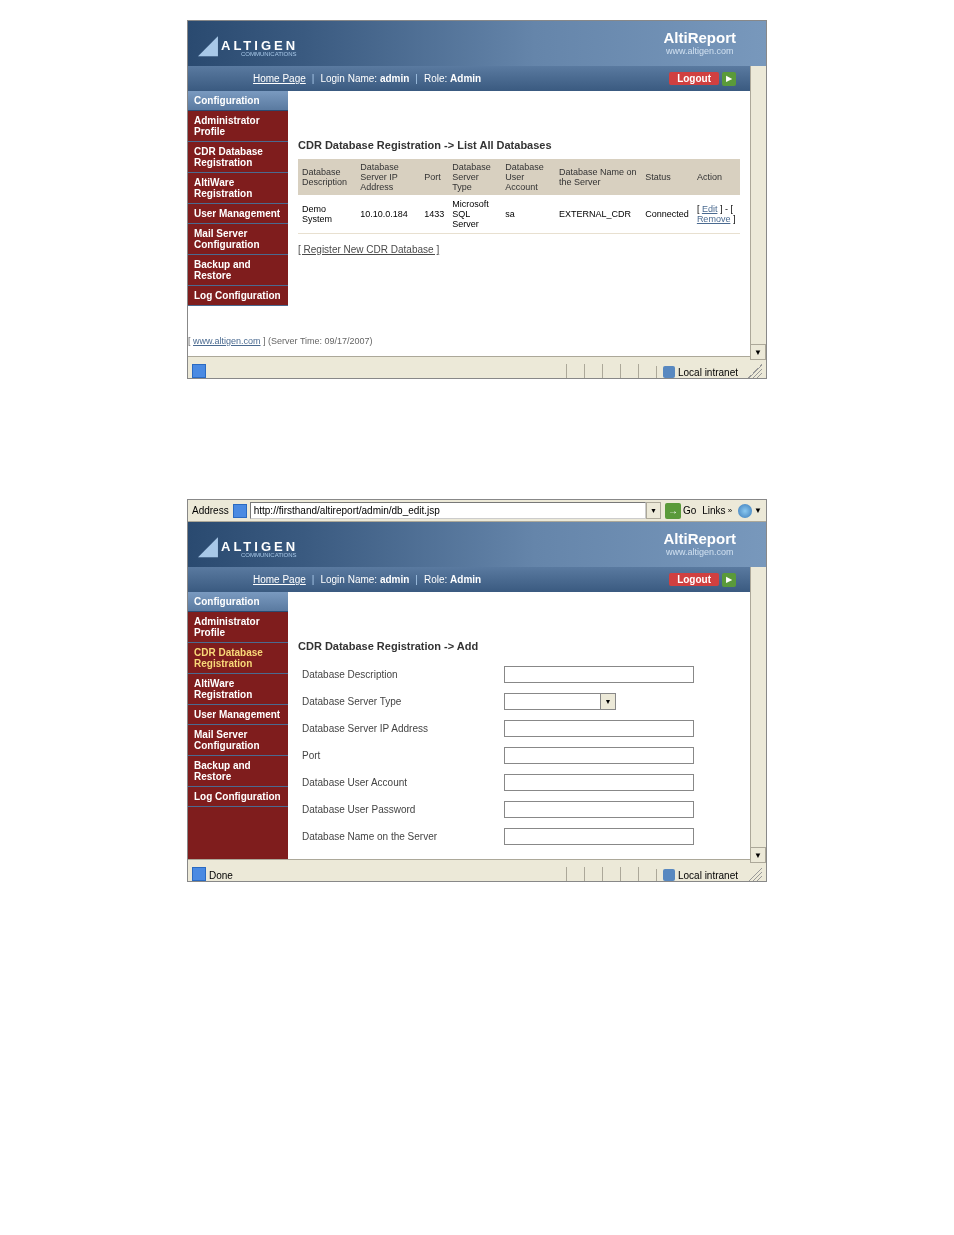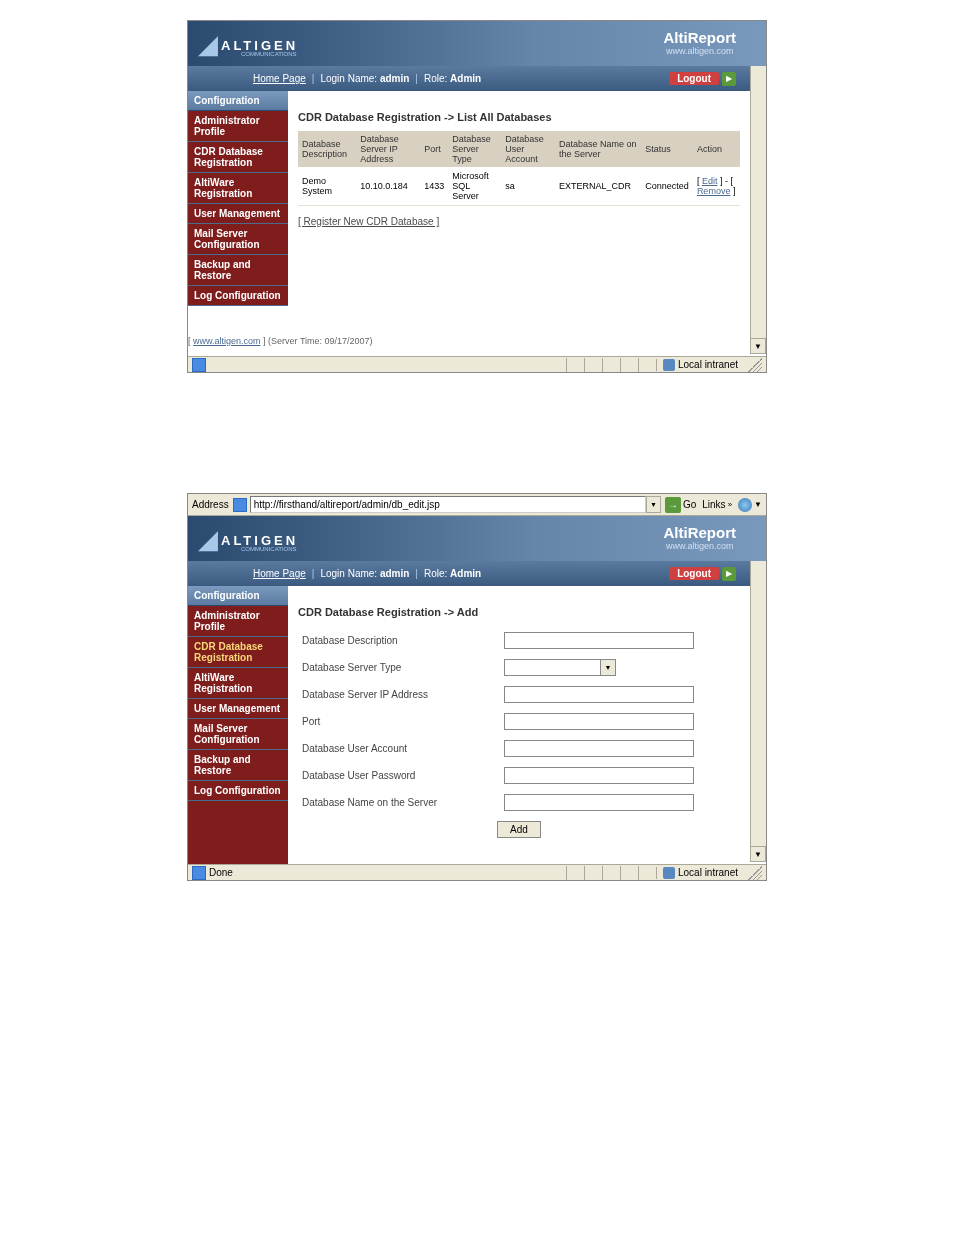--- a/index.html
+++ b/index.html
@@ -42,34 +42,34 @@
   .logout-btn { background: #d04040; color: #fff; padding: 1px 8px; font-size: 10px; font-weight: bold; border-radius: 2px; }
   .logout-arrow { width: 14px; height: 14px; background: #5a9a3a; margin-left: 3px; display: flex; align-items: center; justify-content: center; color: #fff; font-size: 8px; border-radius: 2px; }
   
   .body-area { display: flex; background: #fff; min-height: 200px; padding-right: 16px; }
   
   .sidebar { width: 100px; background: #7f1d1d; }
   .sidebar-head { background: linear-gradient(180deg, #7a9ac0, #5a7aa0); color: #fff; padding: 4px 6px; font-size: 10px; font-weight: bold; border-bottom: 1px solid #2a4a70; }
   .sidebar-item { color: #fff; padding: 4px 6px; font-size: 10px; font-weight: bold; border-bottom: 1px solid #4a6a90; cursor: pointer; }
   .sidebar-item.selected { color: #f8d878; }
   
-  .content { flex: 1; padding: 20px 10px; }
+  .content { flex: 1; padding: 8px 10px; margin-top: 40px; }
   .page-title { font-size: 11px; font-weight: bold; margin-bottom: 8px; color: #333; }
   
   .data-table { width: 100%; border-collapse: collapse; font-size: 9px; }
   .data-table th { background: #d8d0c0; text-align: left; padding: 3px 4px; font-weight: normal; color: #333; }
   .data-table td { padding: 4px 4px; border-bottom: 1px solid #e8e0d0; }
   .action-link { color: #4a6a90; text-decoration: underline; }
   
   .reg-link { color: #4a4a4a; text-decoration: underline; font-size: 10px; display: inline-block; margin-top: 10px; }
   
   .footer { text-align: left; padding: 30px 0 10px 0; font-size: 9px; color: #666; }
   .footer-link { color: #4a6a90; text-decoration: underline; }
   
-  .status-bar { height: 16px; background: #ece9d8; border-top: 1px solid #aca899; display: flex; align-items: center; font-size: 10px; padding: 0 4px; }
+  .status-bar { height: 22px; background: #ece9d8; border-top: 1px solid #aca899; display: flex; align-items: flex-end; font-size: 10px; padding: 0 4px; }
   .status-icon { width: 14px; height: 14px; background: #4a8ae2; margin-right: 3px; border: 1px solid #2a6ac2; }
   .status-segs { margin-left: auto; display: flex; }
   .status-seg { width: 18px; height: 14px; border-left: 1px solid #aca899; }
   .status-zone { display: flex; align-items: center; padding: 0 6px; border-left: 1px solid #aca899; }
   .zone-icon { width: 12px; height: 12px; background: #5888c0; border-radius: 2px; margin-right: 3px; }
   .resize { width: 14px; height: 14px; background: linear-gradient(135deg, transparent 50%, #999 50%, #999 55%, transparent 55%, transparent 65%, #999 65%, #999 70%, transparent 70%, transparent 80%, #999 80%, #999 85%, transparent 85%); margin-left: 4px; }
   
   .form-table { width: 100%; font-size: 10px; }
   .form-table td { padding: 4px 2px; vertical-align: middle; }
   .form-table td:first-child { width: 200px; color: #444; }
@@ -284,25 +284,20 @@
           <td><input class="form-input" style=""></td>
         </tr>
         <tr>
           <td>Database User Password</td>
           <td><input class="form-input" type="password" style=""></td>
         </tr>
         <tr>
           <td>Database Name on the Server</td>
           <td><input class="form-input" style=""></td>
         </tr>
-        <tr>
-          <td colspan="2" class="add-row">
-            <button class="add-btn">Add</button>
-          </td>
-        </tr>
       </tbody>
           </table>
     </div>
   </div>
 
   <div class="scroll-bottom">▼</div>
 
   <div class="status-bar">
     <span class="status-icon"></span>
     <span>Done</span>

